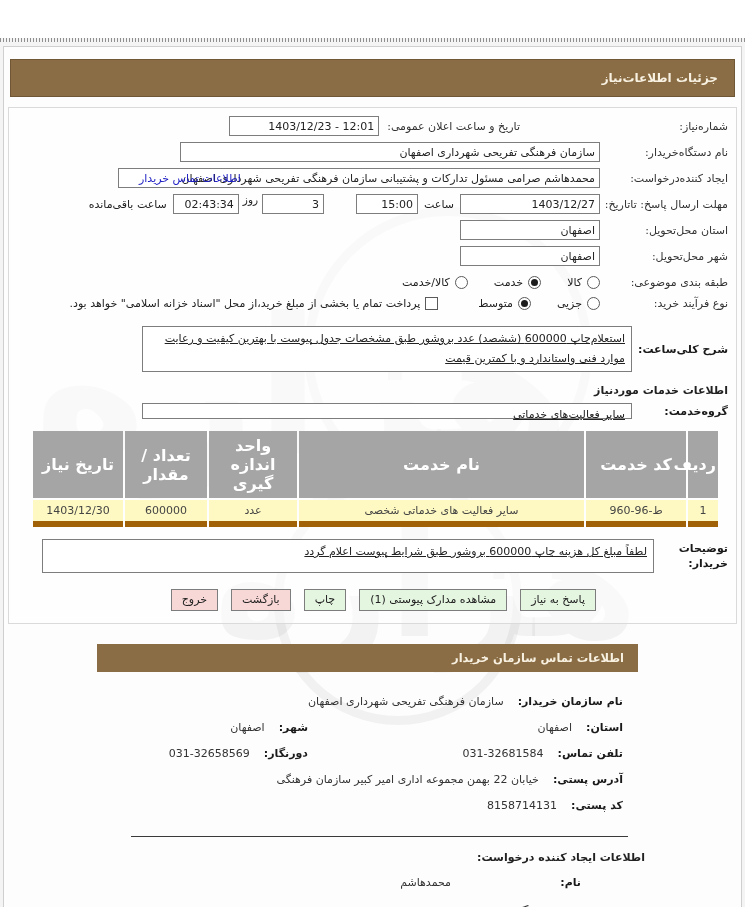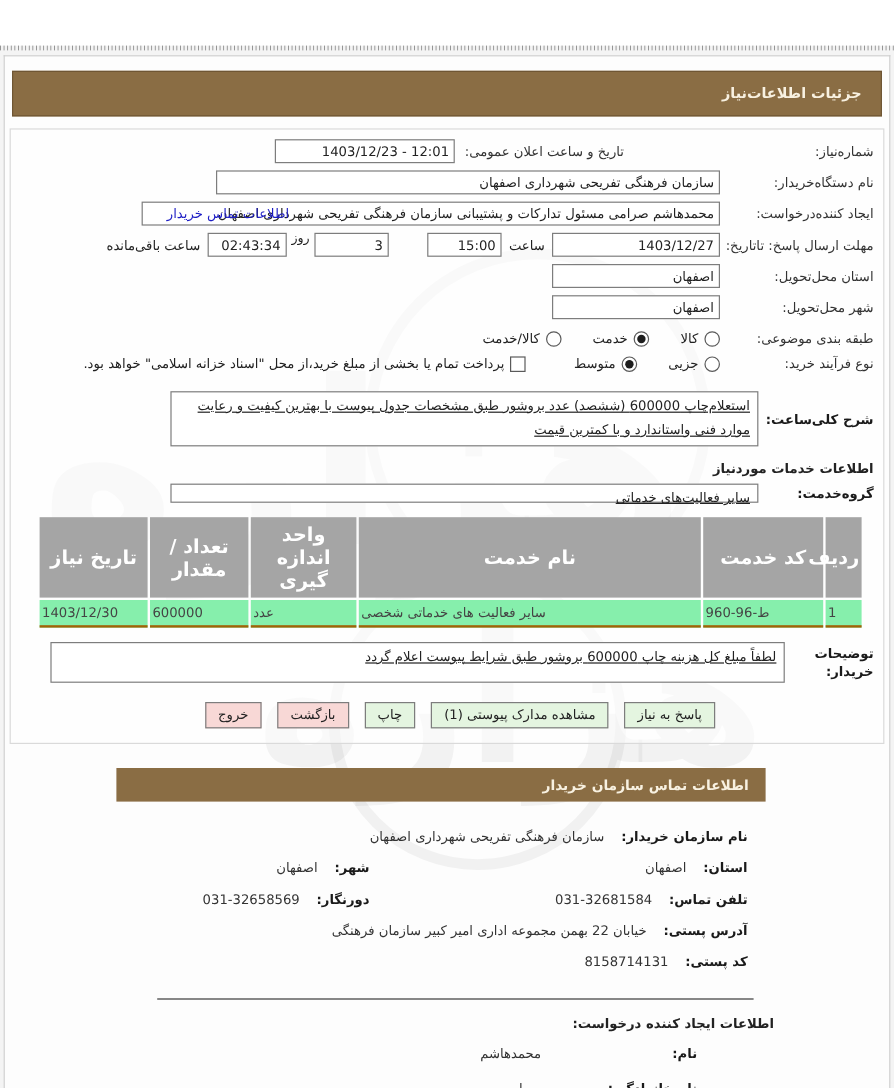--- a/index.html
+++ b/index.html
@@ -40,22 +40,22 @@
   .radio{width:11px;height:11px;border:1px solid #5a5a5a;border-radius:50%;background:#fff;
     display:inline-block;position:relative;flex-shrink:0;}
   .radio.on::after{content:"";position:absolute;top:2px;left:2px;right:2px;bottom:2px;border-radius:50%;background:#1d1d1d;}
   .checkbox{width:11px;height:11px;border:1px solid #5a5a5a;background:#fff;display:inline-block;flex-shrink:0;}
   .optlabel{margin-right:5px;white-space:nowrap;}
   .heading{font-weight:bold;margin:12px 8px 6px 0;}
   .link{color:#1d1dc4;position:absolute;left:122px;top:4px;white-space:nowrap;cursor:pointer;}
   
   table.svc{border-collapse:separate;border-spacing:2px;margin:10px 16px 0 auto;width:675px;table-layout:fixed;}
   table.svc th{background:#a5a5a5;color:#fff;font-weight:bold;font-size:16px;padding:5px 2px;text-align:center;}
-  table.svc td{background:#86efac;color:#444;font-size:11px;padding:4px 2px;text-align:left;
-    border-bottom:2px solid #a16207;white-space:nowrap;overflow:hidden;}
+  table.svc td{background:#fef9c3;color:#444;font-size:11px;padding:4px 2px;text-align:center;
+    border-bottom:6px solid #a16207;white-space:nowrap;overflow:hidden;}
   
   .btns{display:flex;gap:13px;padding:10px 140px 2px 0;align-items:center;}
   .btn{height:22px;line-height:20px;border:1px solid #7d7d7d;padding:0 10px;white-space:nowrap;
     box-sizing:border-box;cursor:pointer;font-size:11px;}
   .btn.green{background:#e4f5e0;}
   .btn.pink{background:#f8d8d6;}
   
   .crow{display:flex;align-items:center;height:26px;margin-right:118px;position:relative;}
   .crow.first{margin-top:16px;}
   .clabel{font-weight:bold;white-space:nowrap;color:#1a1a1a;}

